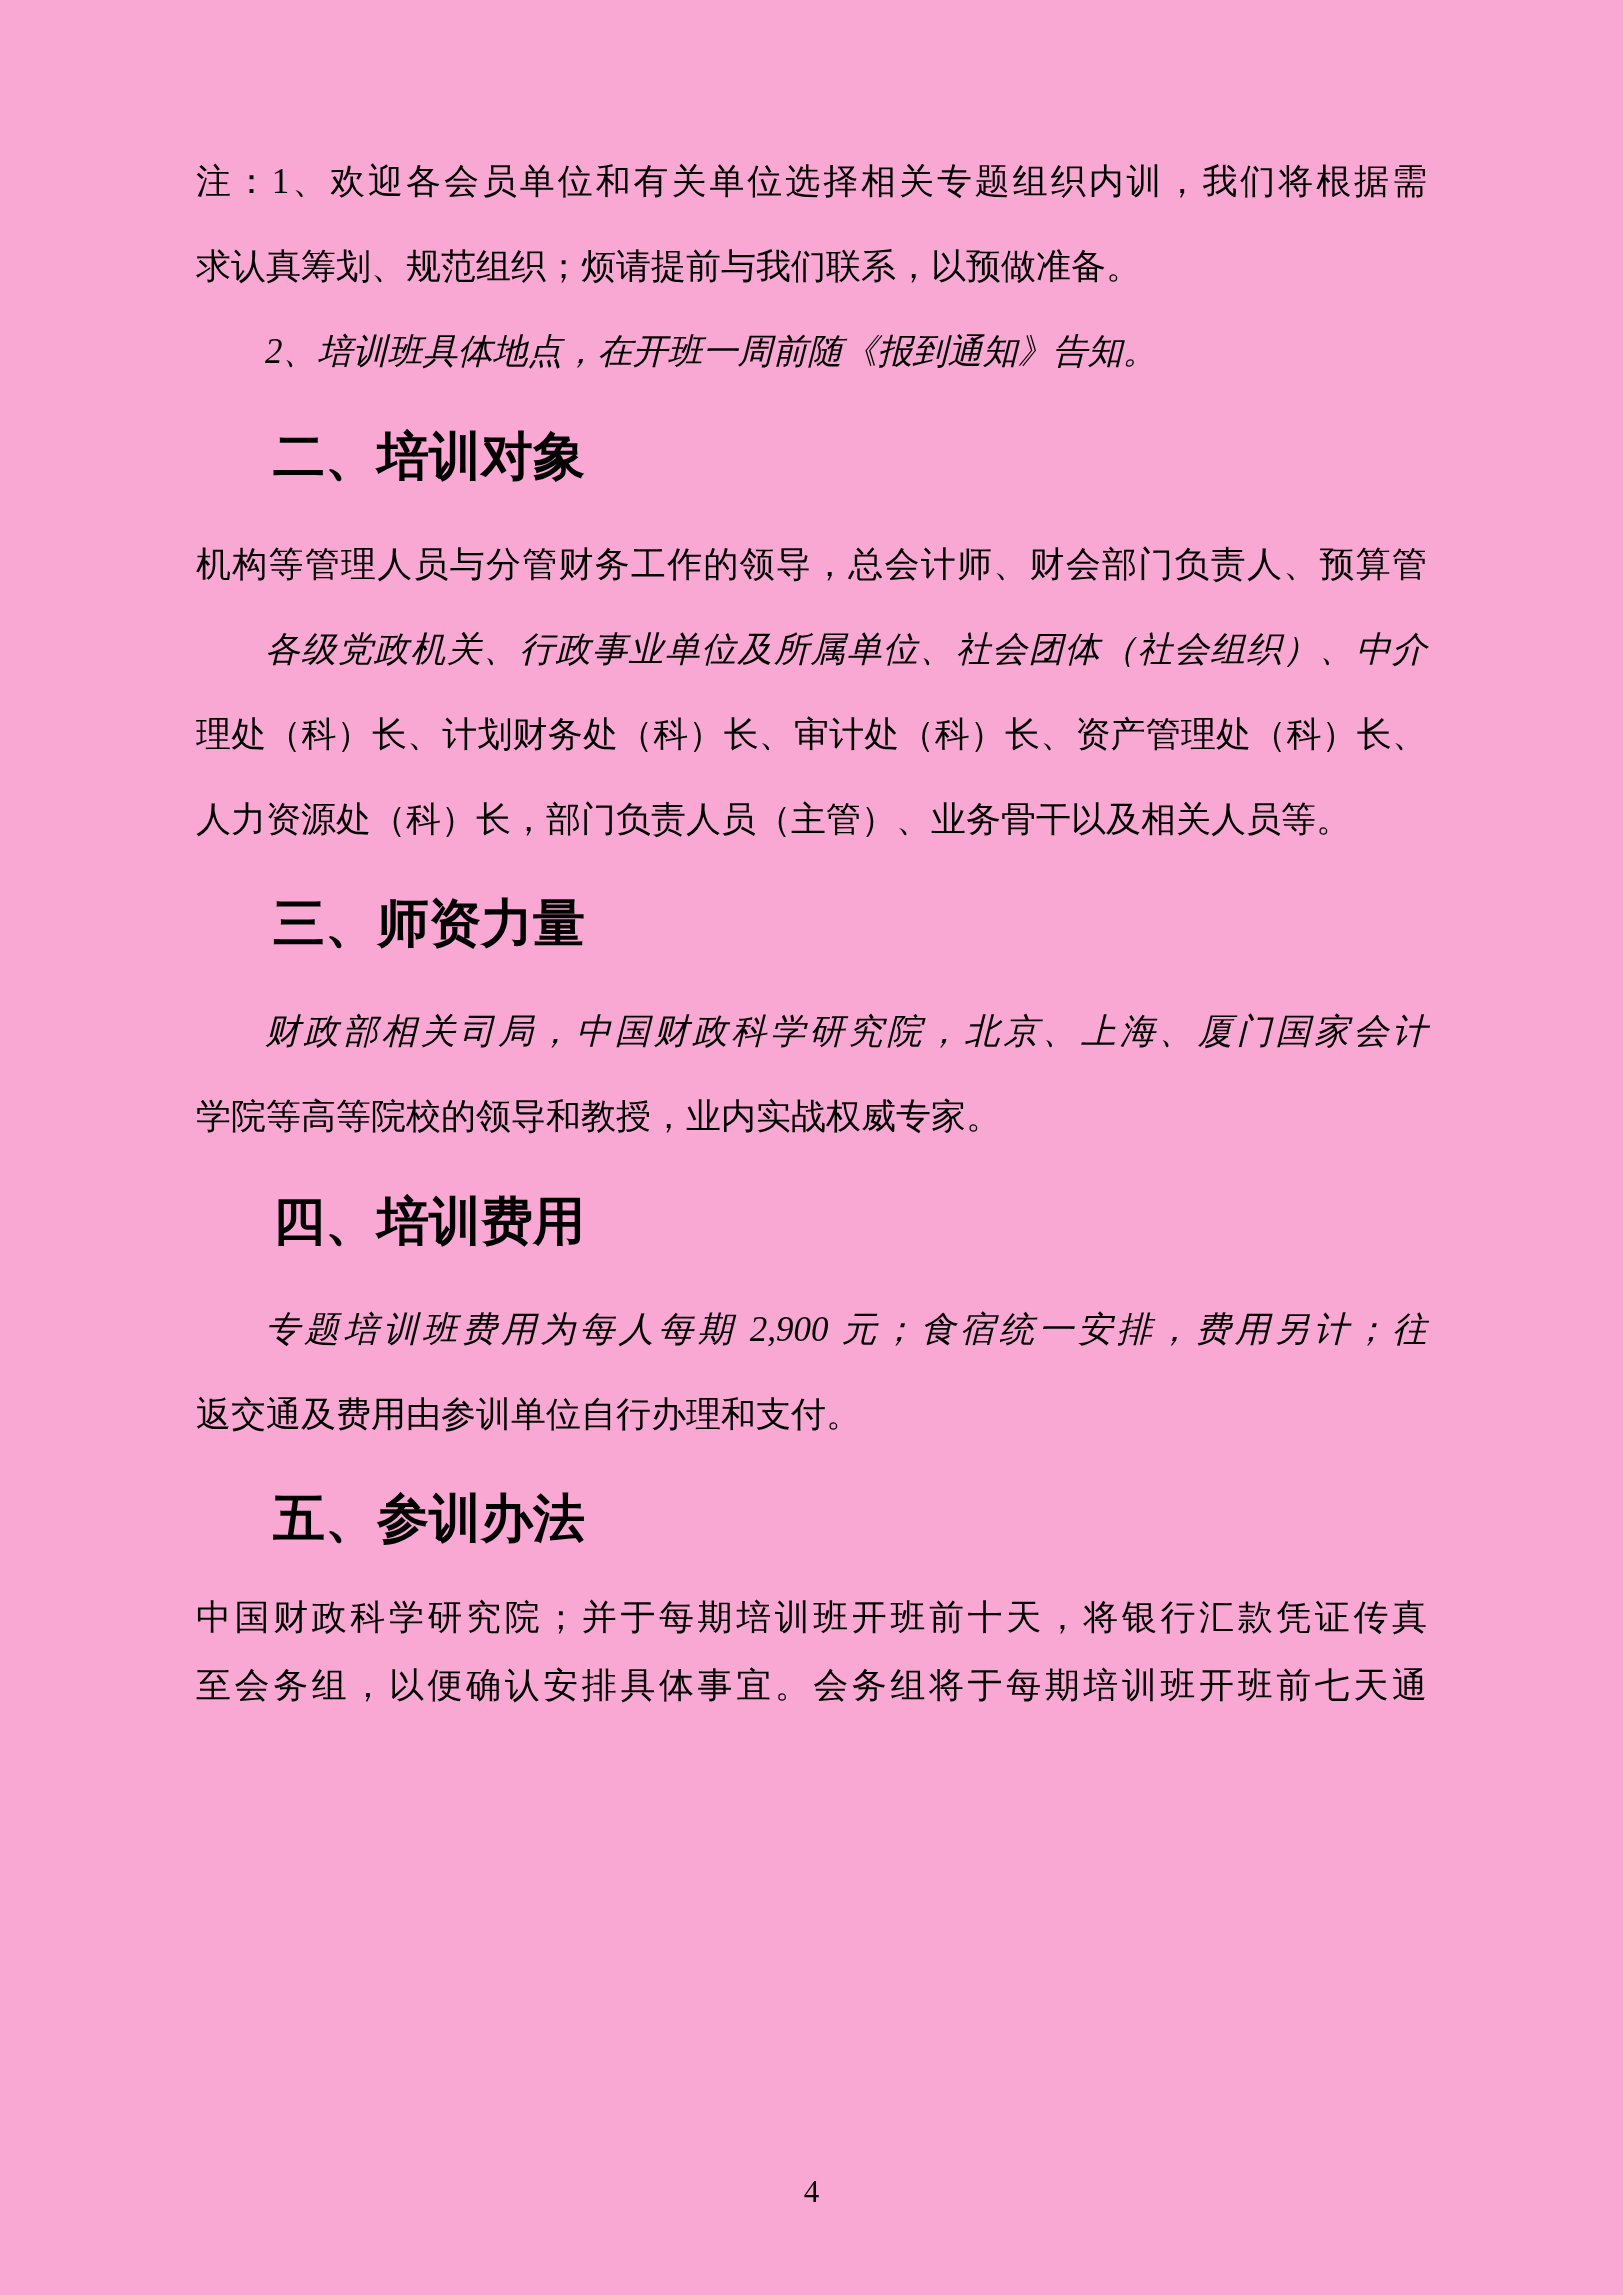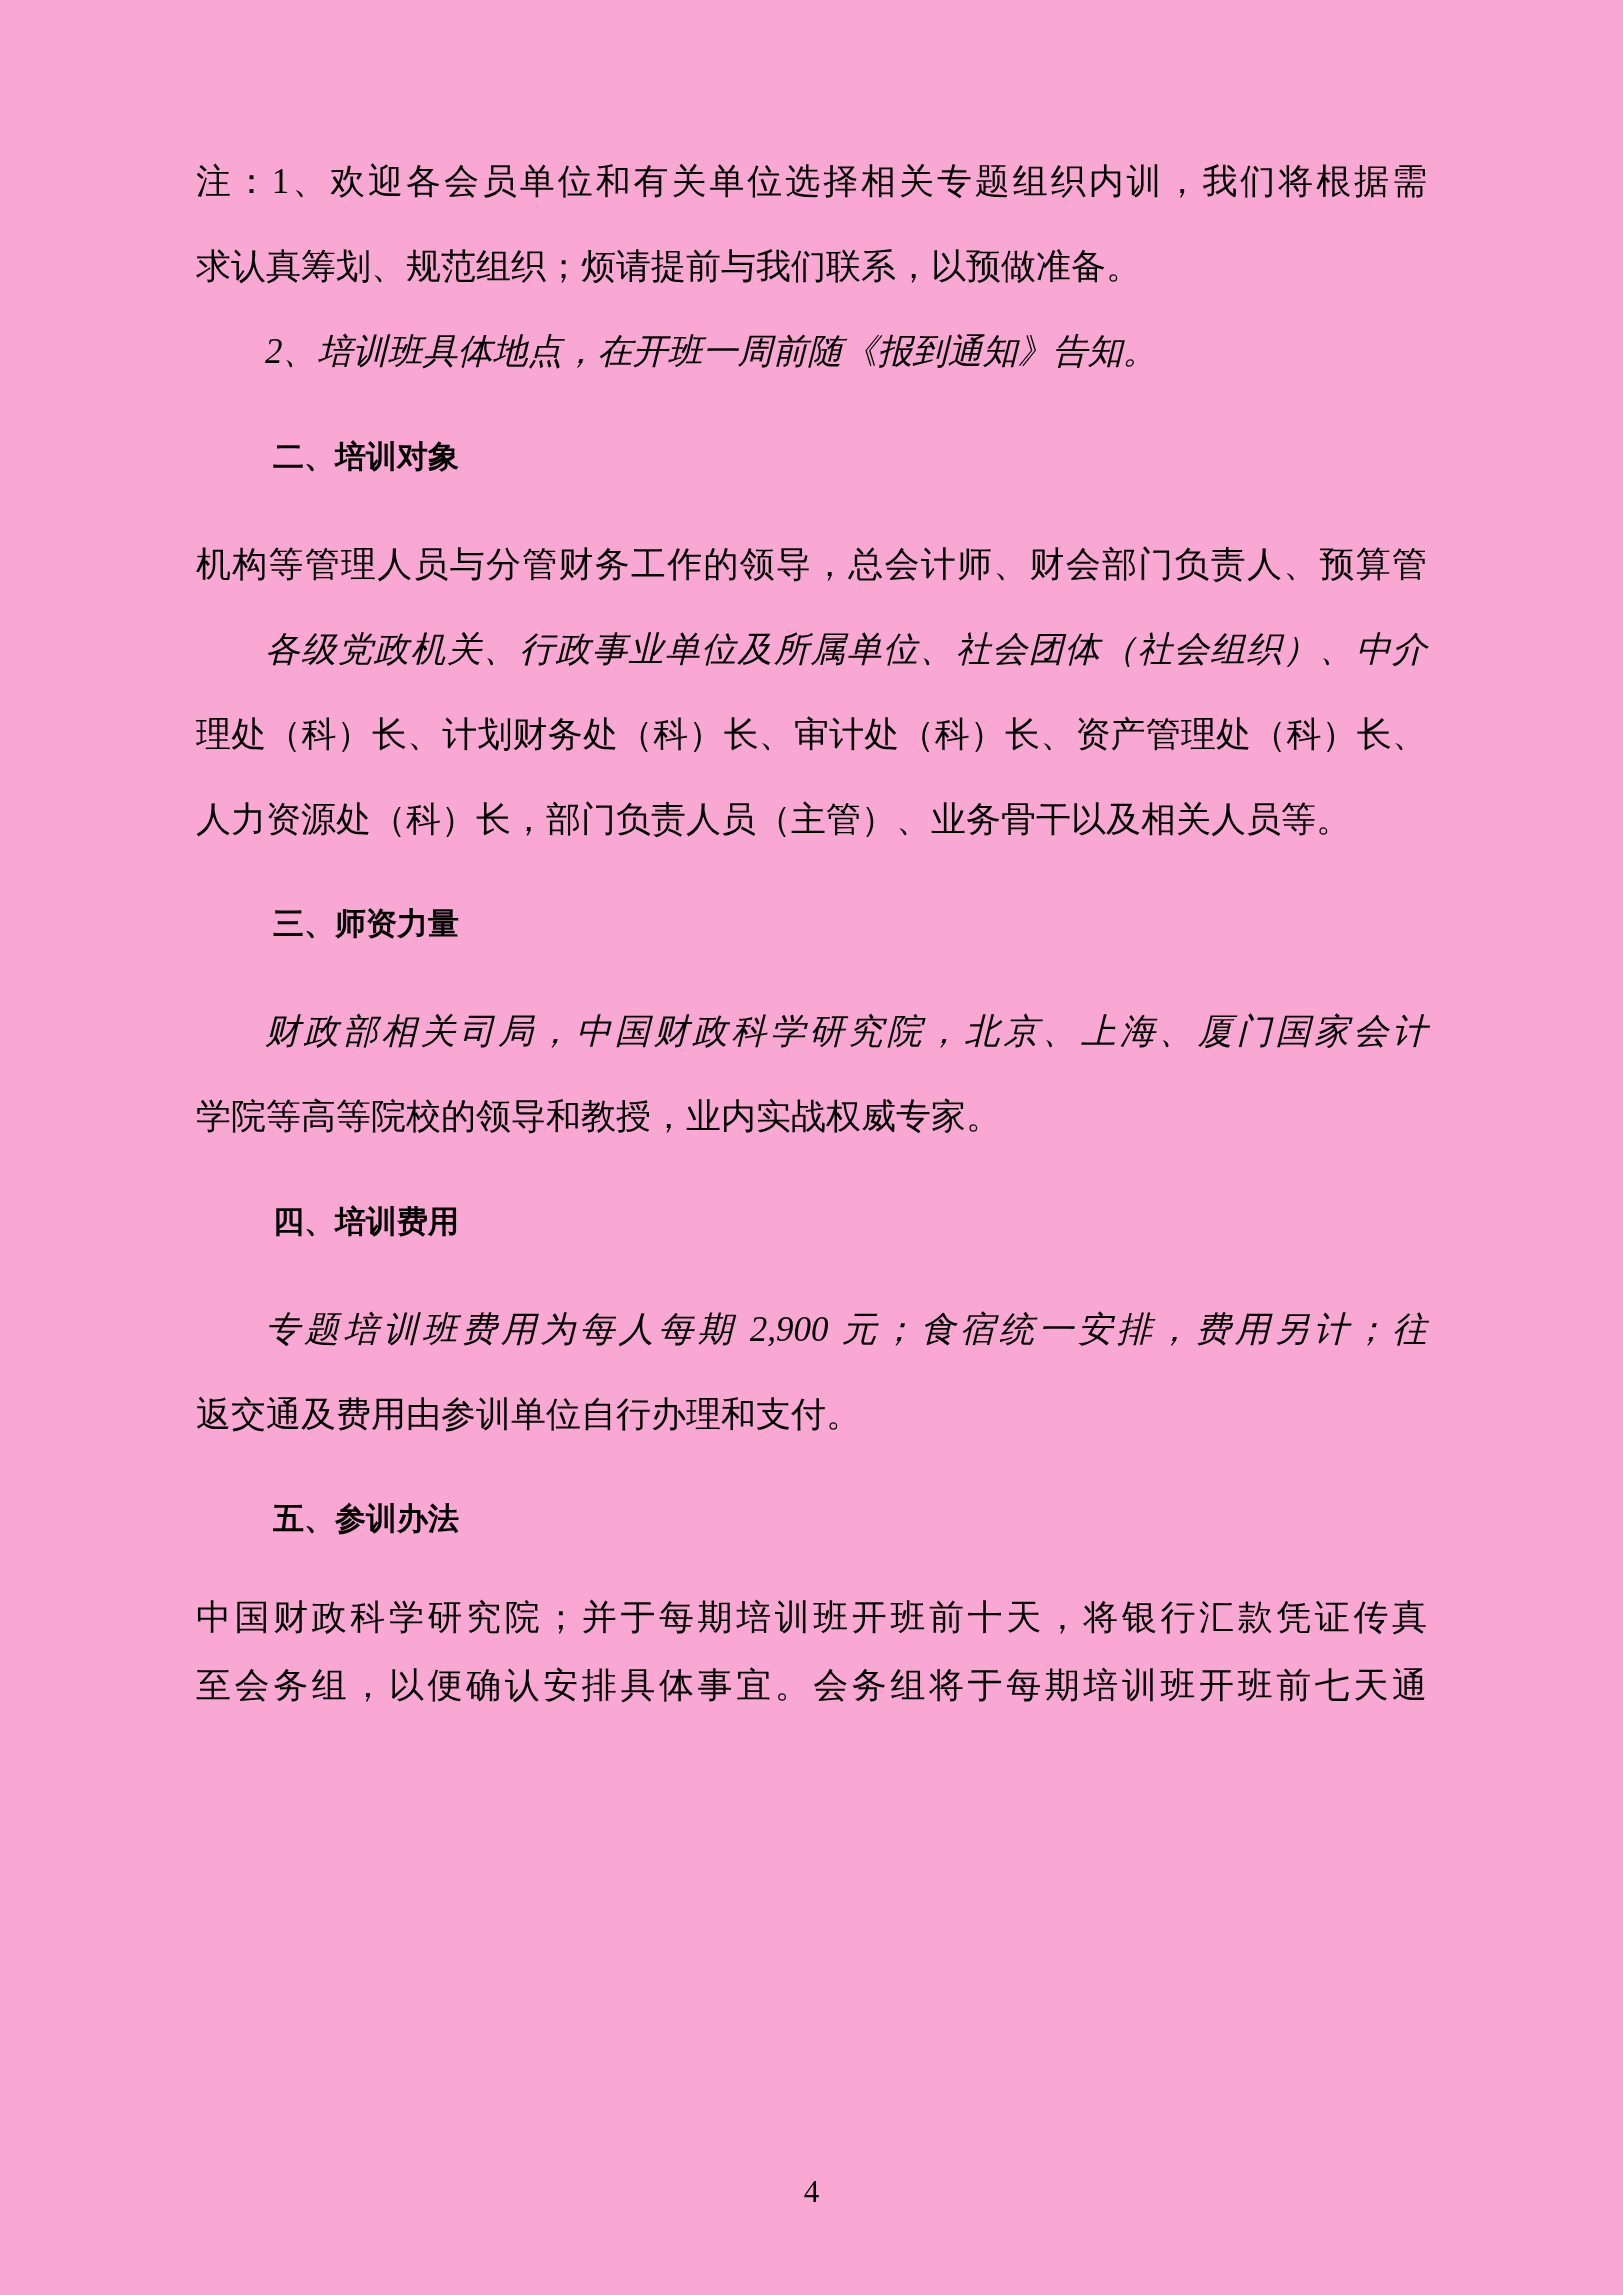--- a/index.html
+++ b/index.html
@@ -32,21 +32,21 @@
     text-align: right;
     text-align-last: left;
   }
   .line.ind {
     text-indent: 69px;
     font-style: italic;
   }
   .sec-title {
     font-family: Liberation Serif, serif;
     font-weight: 700;
-    font-size: 31px;
+    font-size: 52px;
     line-height: 85px;
     margin: 19.6px 0 23px 0;
     padding-left: 77px;
   }
   .sec5 .line {
     line-height: 68px;
   }
   .page-num {
     position: absolute;
     left: 0;

